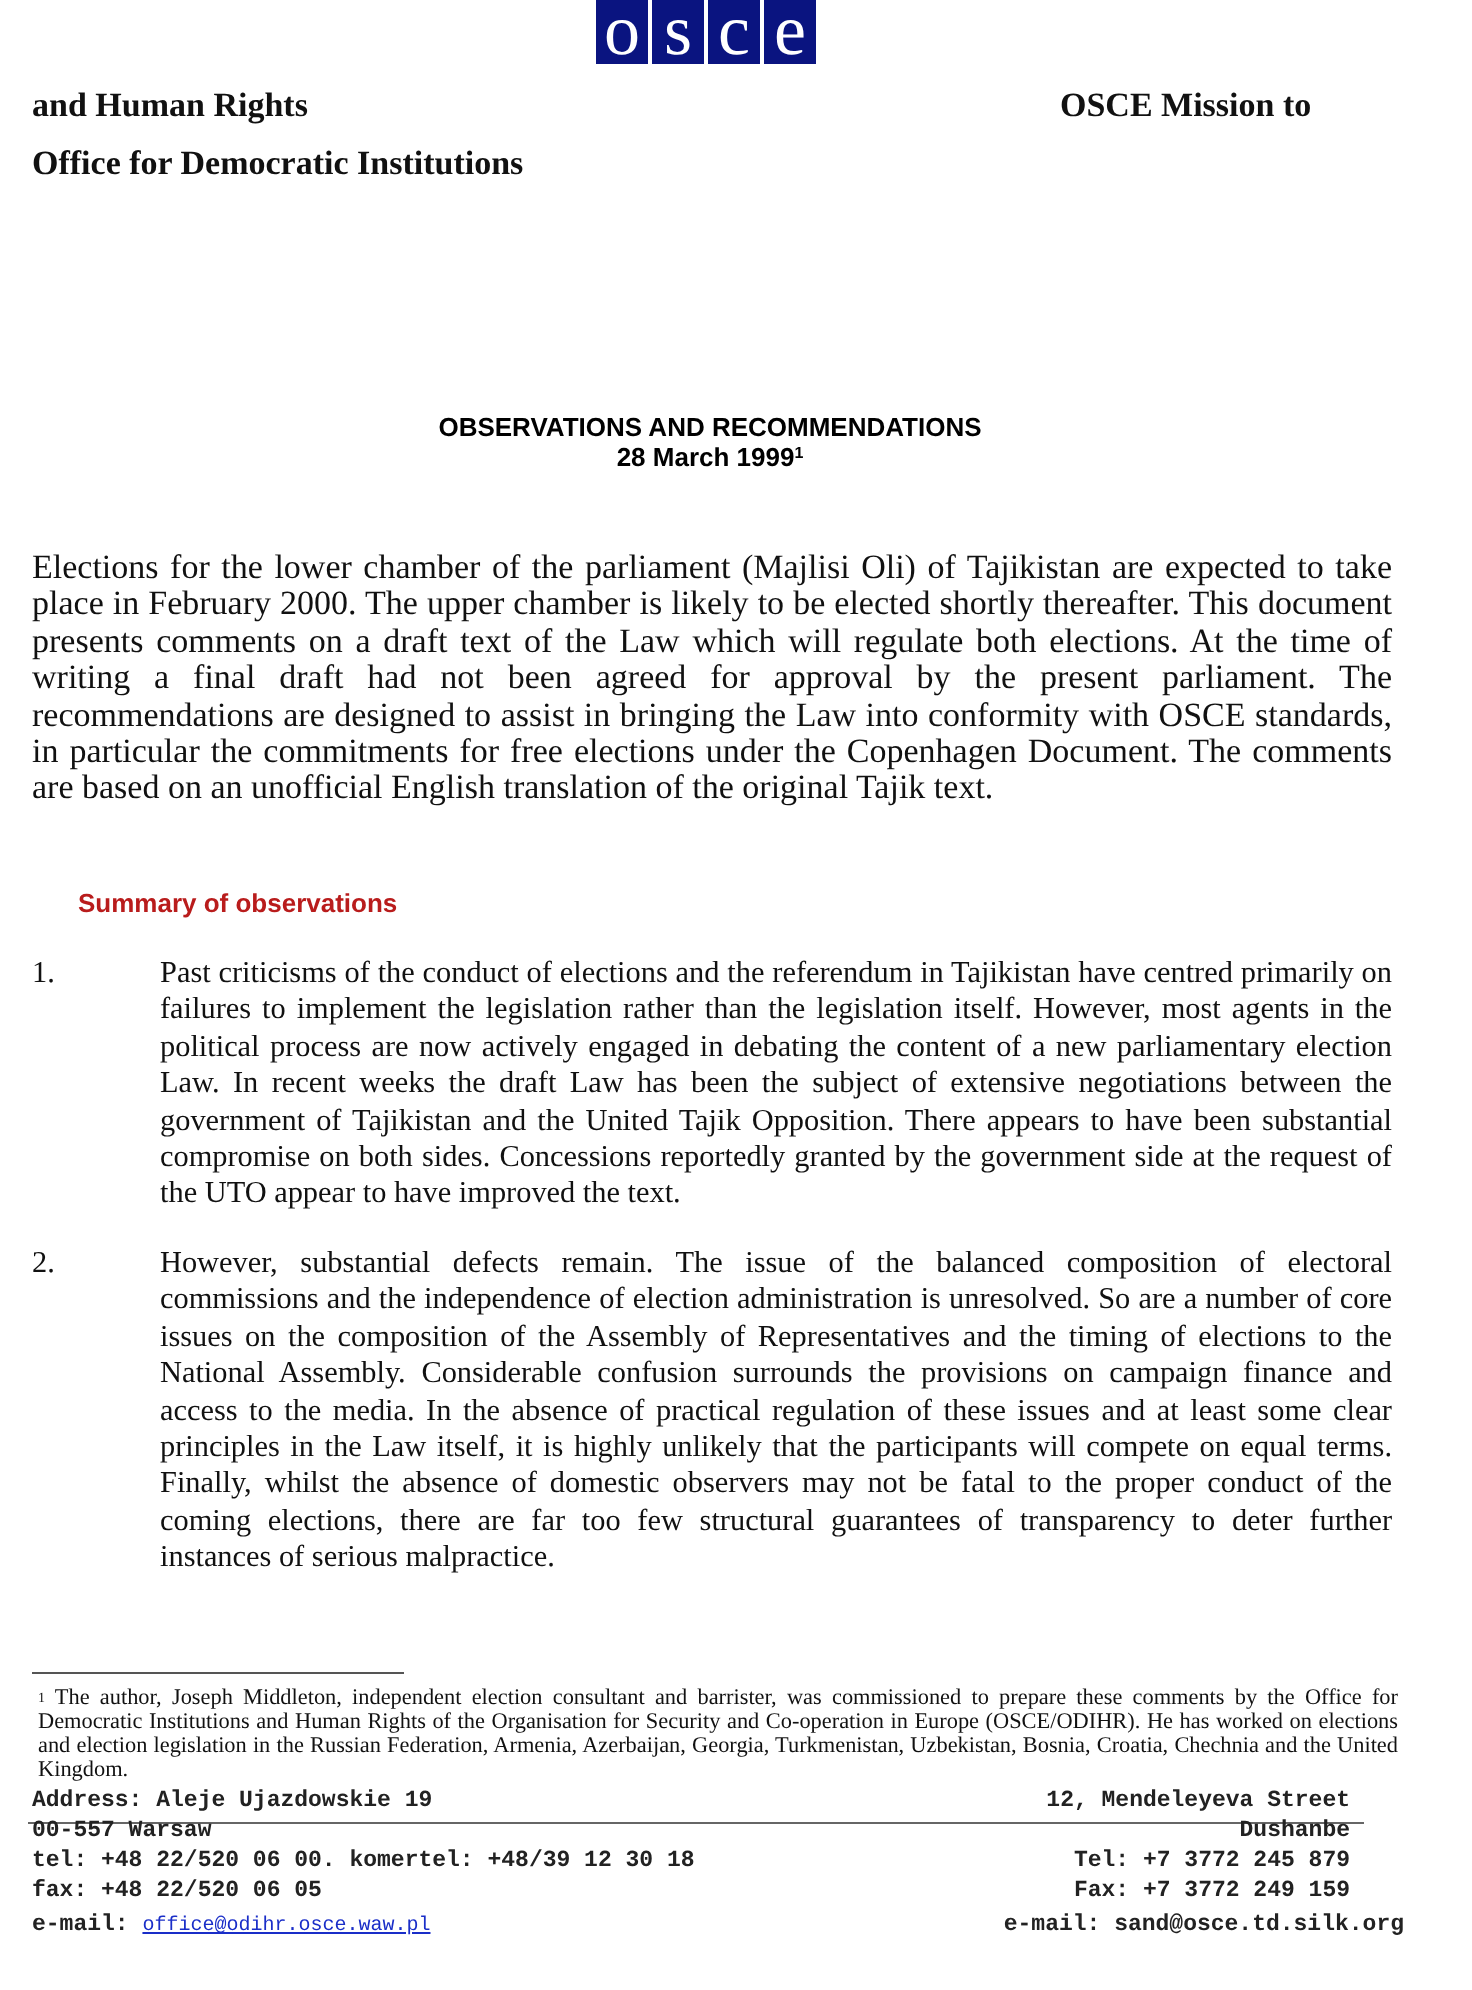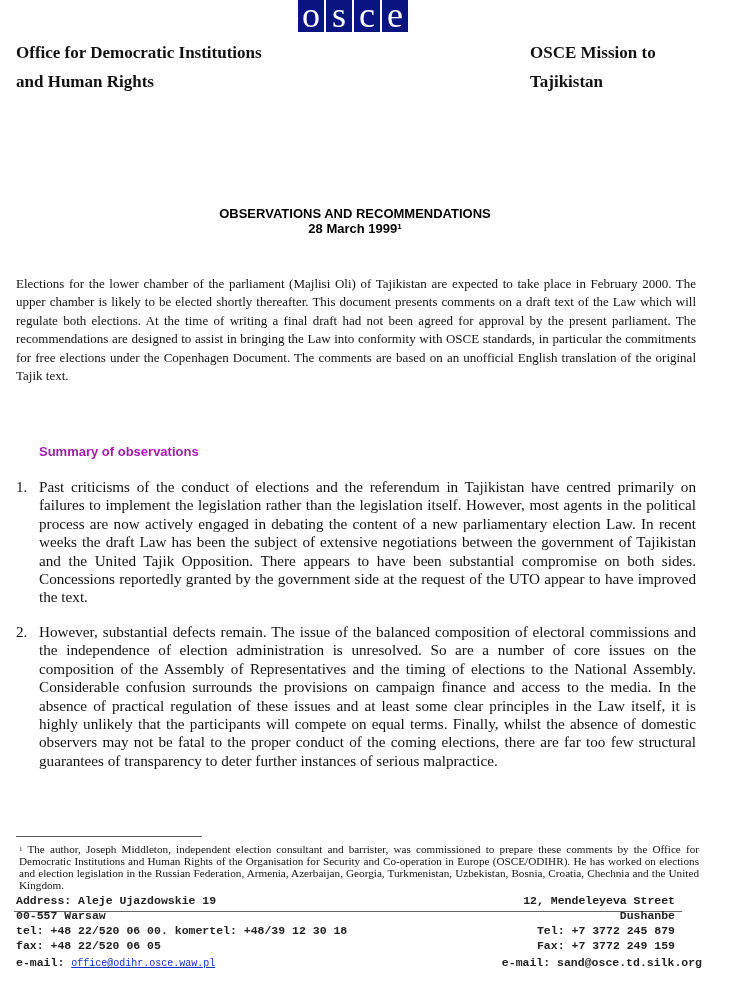--- a/index.html
+++ b/index.html
@@ -69,52 +69,53 @@
       font-size: 8px;
       vertical-align: top;
       position: relative;
       top: -2px;
     }
     .para {
       position: absolute;
       left: 16px;
       width: 680px;
       font-family: "Liberation Serif", serif;
-      font-size: 13px;
+      font-size: 17px;
       line-height: 18.4px;
       text-align: justify;
       color: #111;
     }
     .intro { top: 275px; }
     .section-heading {
       position: absolute;
       left: 39px;
       top: 444px;
       font-family: "Liberation Sans", sans-serif;
       font-weight: bold;
       font-size: 13px;
-      color: #a21caf;
+      color: #b91c1c;
     }
     .list-item {
       position: absolute;
       left: 16px;
       width: 680px;
       font-family: "Liberation Serif", serif;
       font-size: 15.2px;
       line-height: 18.4px;
       color: #111;
       display: flex;
     }
     .list-num {
       width: 23px;
       flex: 0 0 23px;
     }
     .list-text {
       flex: 1;
       text-align: justify;
+      margin-left: 41px;
     }
     .item-1 { top: 478px; }
     .item-2 { top: 623px; }
     .footnote-rule {
       position: absolute;
       left: 16px;
       top: 836px;
       width: 186px;
       height: 1px;
       background: #555;
@@ -166,27 +167,26 @@
 <body>
 
 <div class="logo">
   <div class="logo-letter" style="background: rgb(10, 20, 128);">o</div>
   <div class="logo-letter" style="background: rgb(10, 20, 128);">s</div>
   <div class="logo-letter" style="background: rgb(10, 20, 128);">c</div>
   <div class="logo-letter" style="background: rgb(10, 20, 128);">e</div>
 </div>
 
 <div class="org-left">
+  <div>and Human Rights</div>
   <div>Office for Democratic Institutions</div>
-  <div>and Human Rights</div>
 </div>
 
 <div class="org-right">
   <div>OSCE Mission to</div>
-  <div>Tajikistan</div>
 </div>
 
 <div class="title">
 </div>
 
 <div class="subtitle">
   <div>OBSERVATIONS AND RECOMMENDATIONS</div>
   <div><span>28 March 1999</span><sup>1</sup></div>
 </div>
 

